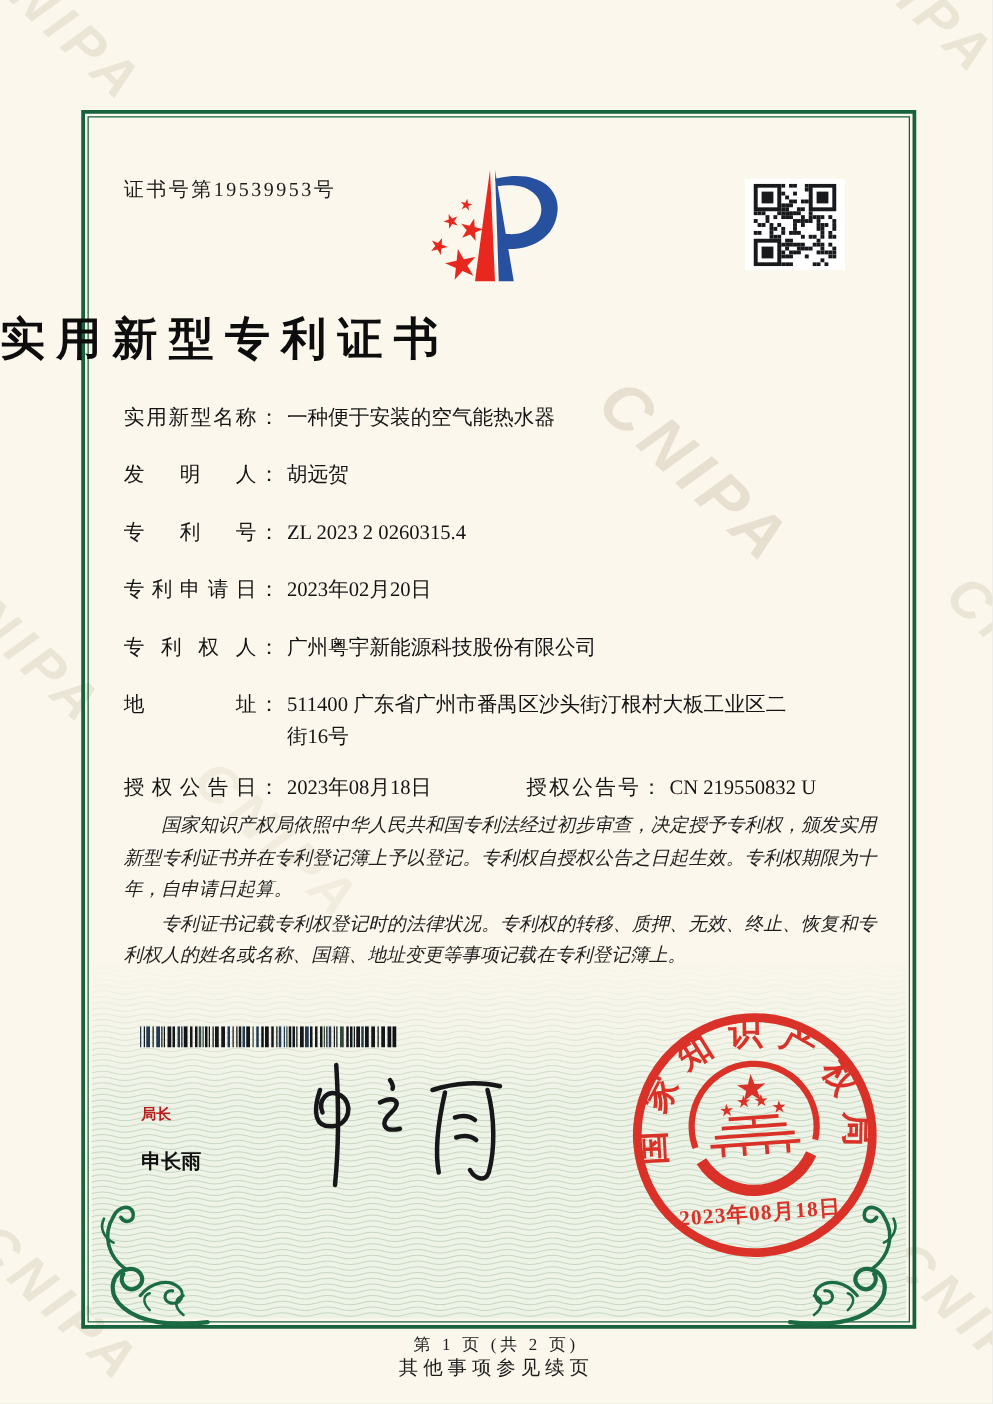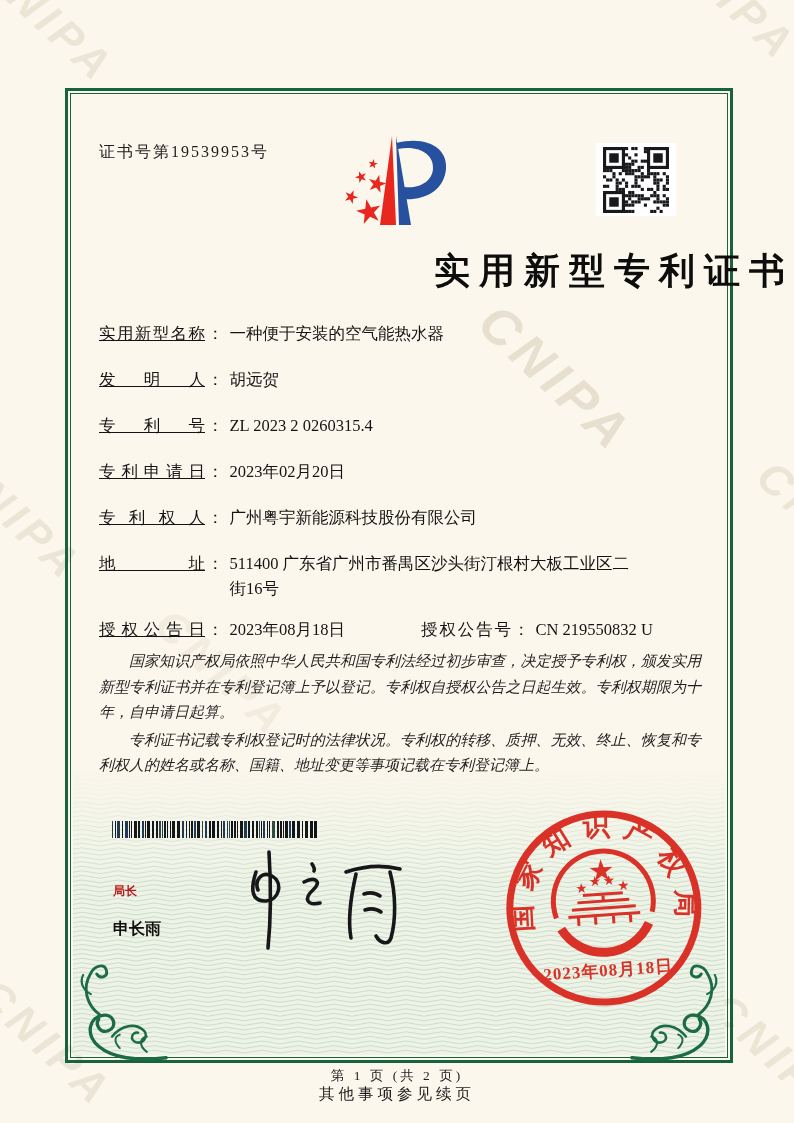--- a/index.html
+++ b/index.html
@@ -23,27 +23,27 @@
   .guilloche svg{display:block;width:100%;height:100%;}
   .flourish{position:absolute;width:106px;height:114px;stroke:#1b6b45;fill:none;
       stroke-linecap:round;stroke-linejoin:round;}
   .fl-left{left:-6px;bottom:-8px;}
   .fl-right{right:-6px;bottom:-8px;transform:scaleX(-1);}
   
   .cert-no{position:absolute;left:99px;top:142px;font-size:16px;letter-spacing:2px;color:#1d1d1d;}
   .logo{position:absolute;left:336px;top:133px;width:126px;height:101px;}
   .qr{position:absolute;left:596px;top:143px;width:80px;height:73px;background:#fff;
       display:flex;align-items:center;justify-content:center;}
-  .title{position:absolute;left:0;right:0;top:247px;text-align:right;font-size:36px;
+  .title{position:absolute;left:0;right:0;top:247px;text-align:left;font-size:36px;
       font-weight:700;letter-spacing:9px;color:#0d0d0d;}
   
   .fields{position:absolute;left:99px;top:321px;width:530px;font-size:16.5px;color:#141414;}
   .row{display:flex;margin-bottom:21px;line-height:25px;position:relative;}
   .row-addr{margin-bottom:16px;}
-  .lbl{display:inline-block;width:106px;text-align:justify;text-align-last:justify;flex:none;text-decoration:underline;}
+  .lbl{display:inline-block;width:106px;text-align:justify;text-align-last:justify;flex:none;}
   .colon{flex:none;margin:0 6px 0 2px;}
   .val{flex:1;}
   .row-addr .val{max-width:450px;}
   .pair2{position:absolute;left:322px;top:0;display:flex;white-space:nowrap;justify-content:space-between;}
   .lbl2{display:inline-block;width:90px;text-align:justify;text-align-last:justify;flex:none;}
   
   .notice{position:absolute;left:99px;top:649px;width:602px;font-style:italic;font-size:15px;
       line-height:25.5px;text-align:justify;color:#1f1f1f;}
   .notice p{text-indent:2em;margin:0 0 2px 0;}
   

